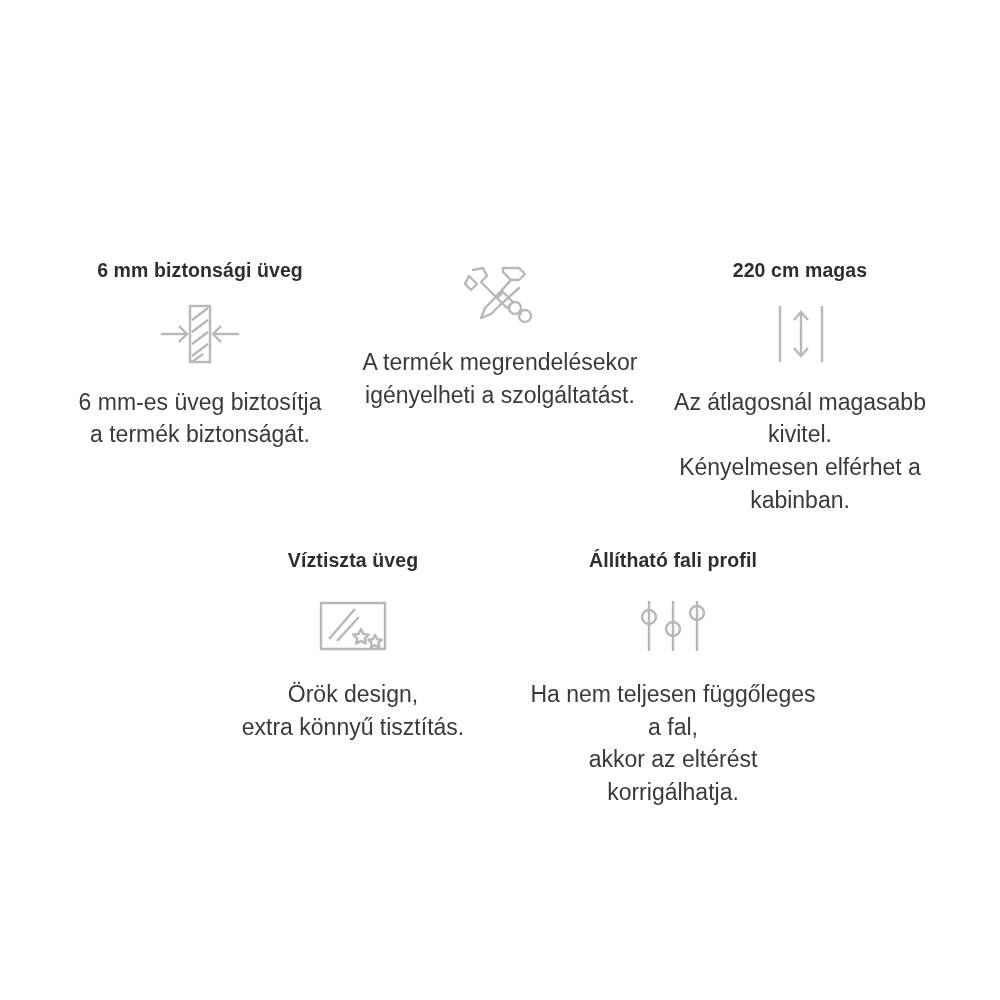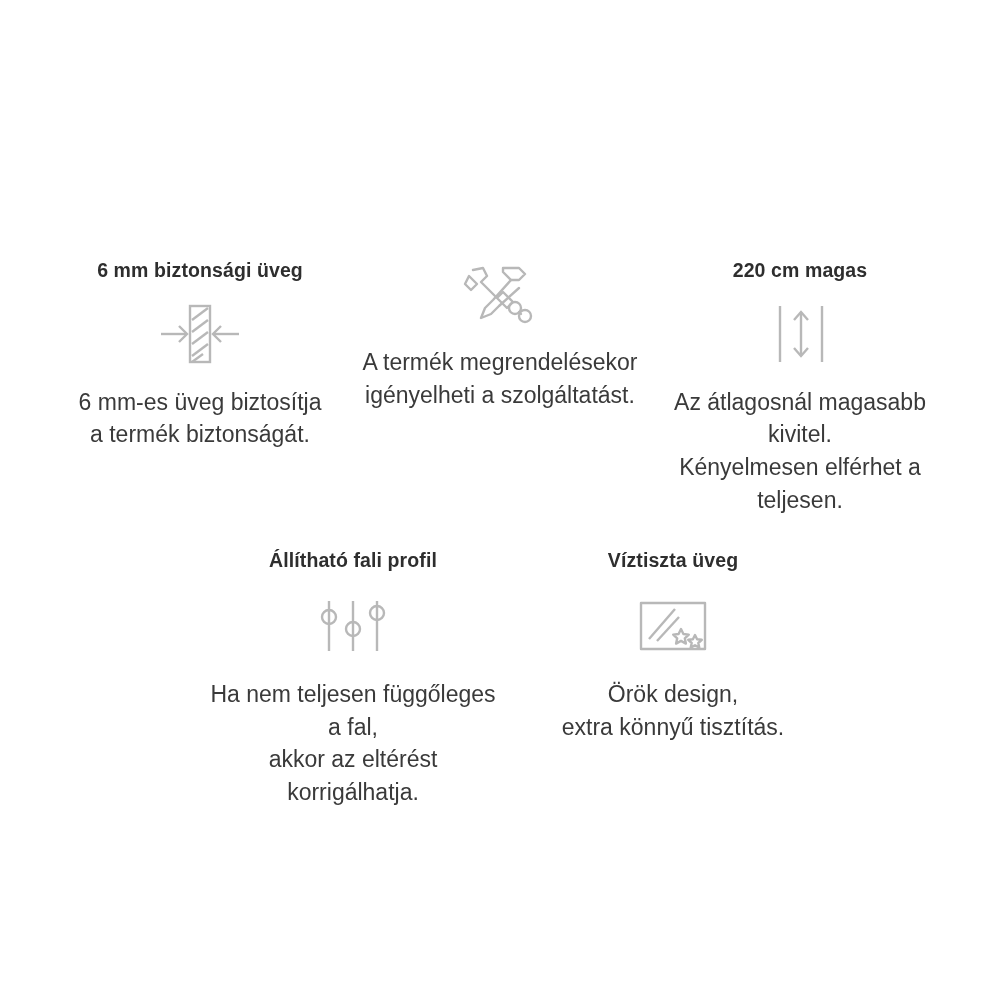--- a/index.html
+++ b/index.html
@@ -132,54 +132,54 @@
         <div class="icon-wrap">
           <svg class="icon-svg" width="72" height="64" viewBox="0 0 72 64" fill="none" stroke="#b8b8b8" stroke-width="2.4">
             <line x1="16" y1="4" x2="16" y2="60"></line>
             <line x1="58" y1="4" x2="58" y2="60"></line>
             <line x1="37" y1="10" x2="37" y2="54"></line>
             <polyline points="30,18 37,10 44,18"></polyline>
             <polyline points="30,46 37,54 44,46"></polyline>
           </svg>
         </div>
         <div class="feature-desc">Az átlagosnál magasabb kivitel.
-Kényelmesen elférhet a teljesen.</div>
+Kényelmesen elférhet a kabinban.</div>
       </div>
 
     </div>
 
     <div class="row row-2">
+
+      <div class="feature">
+        <div class="feature-title">Víztiszta üveg</div>
+        <div class="icon-wrap">
+          <svg class="icon-svg" width="76" height="62" viewBox="0 0 76 62" fill="none" stroke="#b8b8b8" stroke-width="2.4" stroke-linejoin="round">
+            <rect x="6" y="8" width="64" height="46"></rect>
+            <line x1="14" y1="44" x2="40" y2="14"></line>
+            <line x1="22" y1="46" x2="44" y2="22"></line>
+            <path d="M46 34 l2.4 5 5.4 .6 -4 3.7 1.1 5.3 -4.9 -2.7 -4.9 2.7 1.1 -5.3 -4 -3.7 5.4 -.6 z"></path>
+            <path d="M60 40 l2.1 4.3 4.7 .5 -3.5 3.2 1 4.6 -4.3 -2.4 -4.3 2.4 1 -4.6 -3.5 -3.2 4.7 -.5 z"></path>
+          </svg>
+        </div>
+        <div class="feature-desc">Örök design,
+extra könnyű tisztítás.</div>
+      </div>
 
       <div class="feature">
         <div class="feature-title">Állítható fali profil</div>
         <div class="icon-wrap">
           <svg class="icon-svg" width="84" height="62" viewBox="0 0 84 62" fill="none" stroke="#b8b8b8" stroke-width="2.4">
             <line x1="18" y1="6" x2="18" y2="56"></line>
             <line x1="42" y1="6" x2="42" y2="56"></line>
             <line x1="66" y1="6" x2="66" y2="56"></line>
             <circle cx="18" cy="22" r="7"></circle>
             <circle cx="42" cy="34" r="7"></circle>
             <circle cx="66" cy="18" r="7"></circle>
           </svg>
         </div>
         <div class="feature-desc">Ha nem teljesen függőleges a fal,
 akkor az eltérést korrigálhatja.</div>
       </div>
 
-      <div class="feature">
-        <div class="feature-title">Víztiszta üveg</div>
-        <div class="icon-wrap">
-          <svg class="icon-svg" width="76" height="62" viewBox="0 0 76 62" fill="none" stroke="#b8b8b8" stroke-width="2.4" stroke-linejoin="round">
-            <rect x="6" y="8" width="64" height="46"></rect>
-            <line x1="14" y1="44" x2="40" y2="14"></line>
-            <line x1="22" y1="46" x2="44" y2="22"></line>
-            <path d="M46 34 l2.4 5 5.4 .6 -4 3.7 1.1 5.3 -4.9 -2.7 -4.9 2.7 1.1 -5.3 -4 -3.7 5.4 -.6 z"></path>
-            <path d="M60 40 l2.1 4.3 4.7 .5 -3.5 3.2 1 4.6 -4.3 -2.4 -4.3 2.4 1 -4.6 -3.5 -3.2 4.7 -.5 z"></path>
-          </svg>
-        </div>
-        <div class="feature-desc">Örök design,
-extra könnyű tisztítás.</div>
-      </div>
-
     </div>
 
   </div>
 </div>
 
 </body></html>

